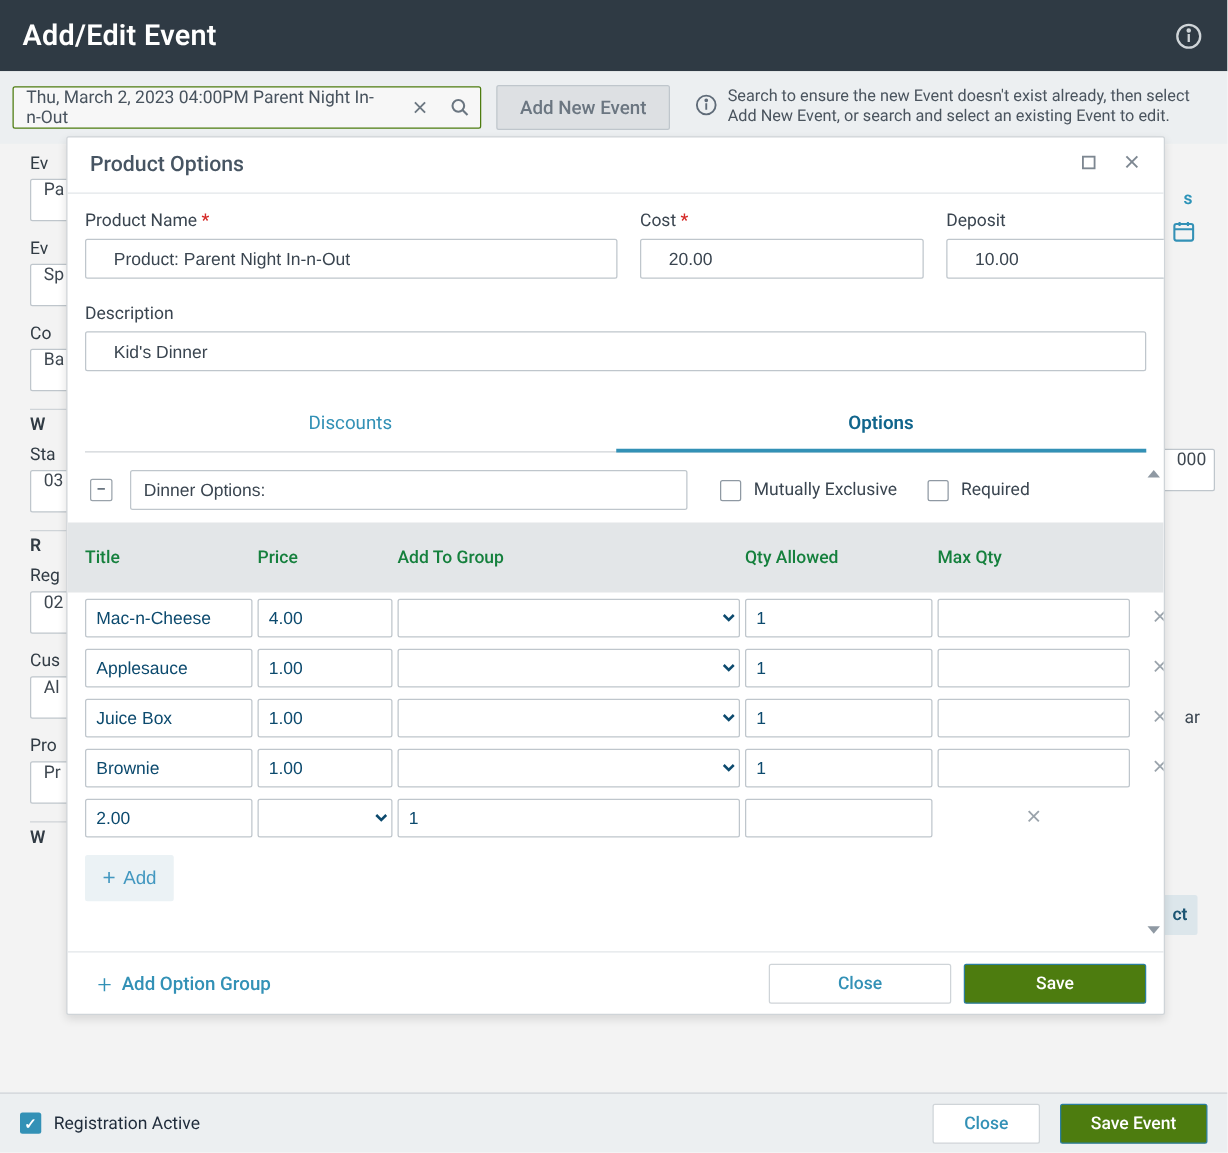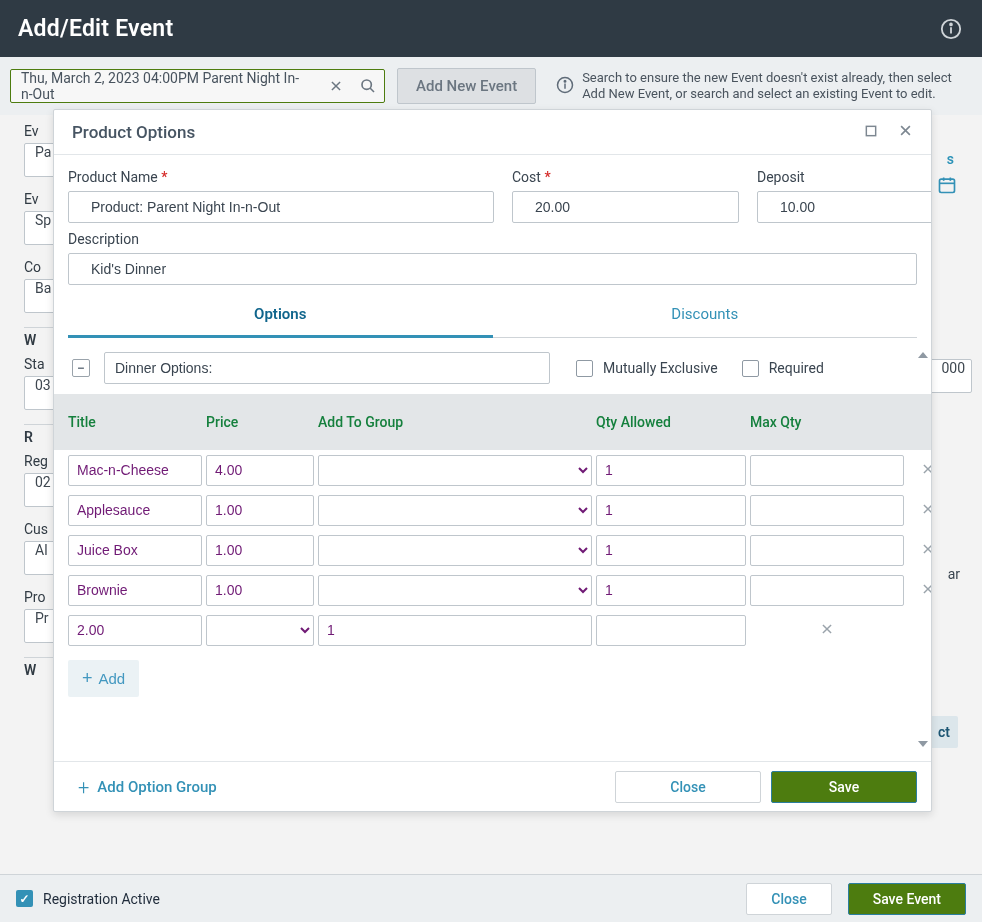--- a/index.html
+++ b/index.html
@@ -49,21 +49,21 @@
     .btn-secondary { background: #fff; color: #3391b6; border-color: #cfd4d8; }
 
     
     .modal { position: absolute; top: 109px; left: 53px; width: 879px; height: 703px; background: #fff;
       border: 1px solid #cfd4d8; box-shadow: 0 3px 8px rgba(0,0,0,.12); border-radius: 2px;
       display: flex; flex-direction: column; overflow:hidden; }
     .modal-header { height: 45px; display: flex; align-items: center; padding: 0 18px;
       border-bottom: 1px solid #e2e6e9; color: #475563; font-size: 17px; font-weight: 500; }
     .modal-header .icons { margin-left:auto; display:flex; gap:20px; color:#7d8791; }
     .modal-body { padding: 14px 14px 0; flex: 0 0 auto; }
-    .form-row { display: flex; gap: 18px; margin-bottom: 8px; }
+    .form-row { display: flex; gap: 18px; margin-bottom: 20px; }
     .form-field { display: flex; flex-direction: column; }
     .form-field label { font-size: 14px; color: #3a4550; margin-bottom: 6px; }
     .form-field .req { color: #d52b29; font-weight: 500; }
     .form-field input { height: 32px; background: #fff; border: 1px solid #bfc6cc; border-radius: 2px;
       padding: 0 22px; font-size: 14px; color: #3a4550; }
     .field-name { flex: 0 0 426px; }
     .field-cost { flex: 0 0 204px; }
     .field-dep { flex: 1; }
 
     .tabs { margin-top: 6px; display:flex; border-bottom: 1px solid #cfd4d8; }
@@ -79,21 +79,21 @@
     .opt-flags { display:flex; gap:24px; margin-left:12px; }
     .opt-flags .chk .box { border:1px solid #8f99a3; background:#fff; }
     .opt-flags .chk .label { color:#3a4550; }
 
     .grid-head, .grid-row { display:grid;
       grid-template-columns: 134px 108px 274px 150px 154px 40px;
       gap:4px; align-items:center; padding: 0 14px; }
     .grid-head { background:#e3e6e8; height:56px; font-size:14px; color:#15803d; font-weight:500;}
     .grid-row { height: 40px; }
     .grid-row input, .grid-row select { width:100%; height:31px; border:1px solid #bfc6cc; border-radius:2px;
-      padding:0 8px; font-size:14px; color:#701a75; background:#fff; }
+      padding:0 8px; font-size:14px; color:#0c4a6e; background:#fff; }
     .grid-row select { appearance:auto; }
     .grid-row .remove { color:#9aa3ab; text-align:center; cursor:pointer; font-size:16px;}
 
     .add-row { padding: 10px 14px; }
     .add-row button { background:#ebf2f5; border:none; color:#4398c0; font-size:15px; font-weight:500;
       padding:8px 14px; border-radius:2px; display:inline-flex; align-items:center; gap:6px; }
 
     .modal-footer { height: 50px; border-top:1px solid #e2e6e9; display:flex; align-items:center;
       padding: 0 14px; gap: 10px; }
     .modal-footer .add-group { color:#3391b6; font-size:15px; font-weight:500; display:inline-flex;
@@ -249,22 +249,22 @@
       </div>
     </div>
     <div class="form-row">
       <div class="form-field" style="flex:1">
         <label>Description</label>
         <input type="text" value="Kid's Dinner" style="">
       </div>
     </div>
 
     <div class="tabs">
+      <div class="tab">Discounts</div>
       <div class="tab active">Options</div>
-      <div class="tab">Discounts</div>
     </div>
   </div>
 
   <div class="options-area">
     <div class="opt-top">
       <span class="collapse-box">−</span>
       <input class="group-name" type="text" value="Dinner Options:" style="">
       <div class="opt-flags">
         <label class="chk">
           <span class="box"></span>

